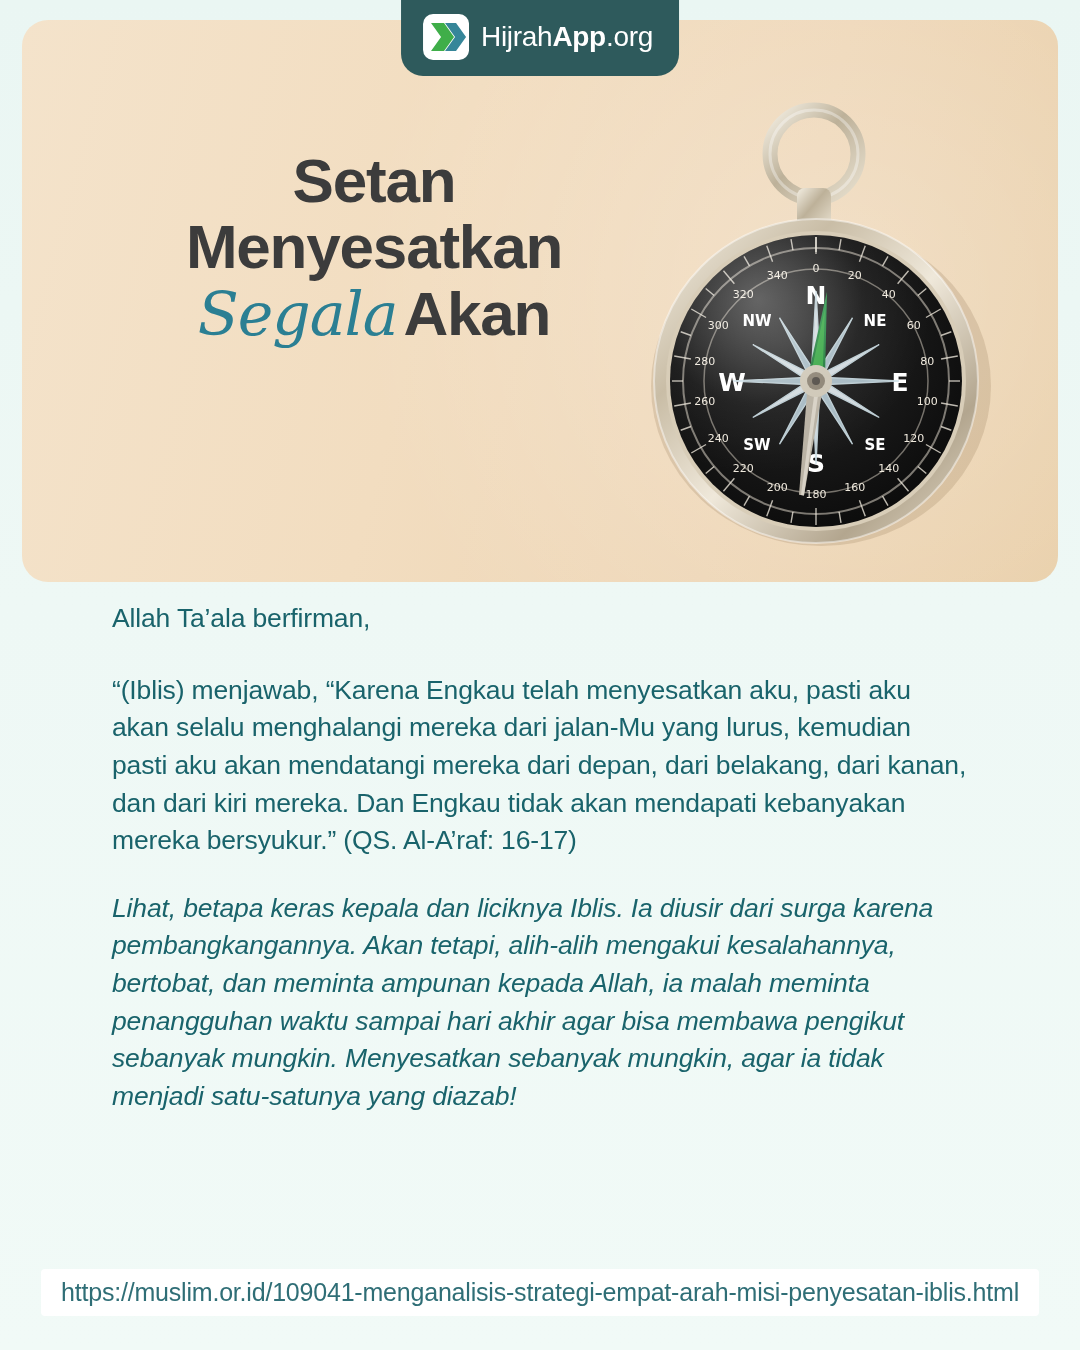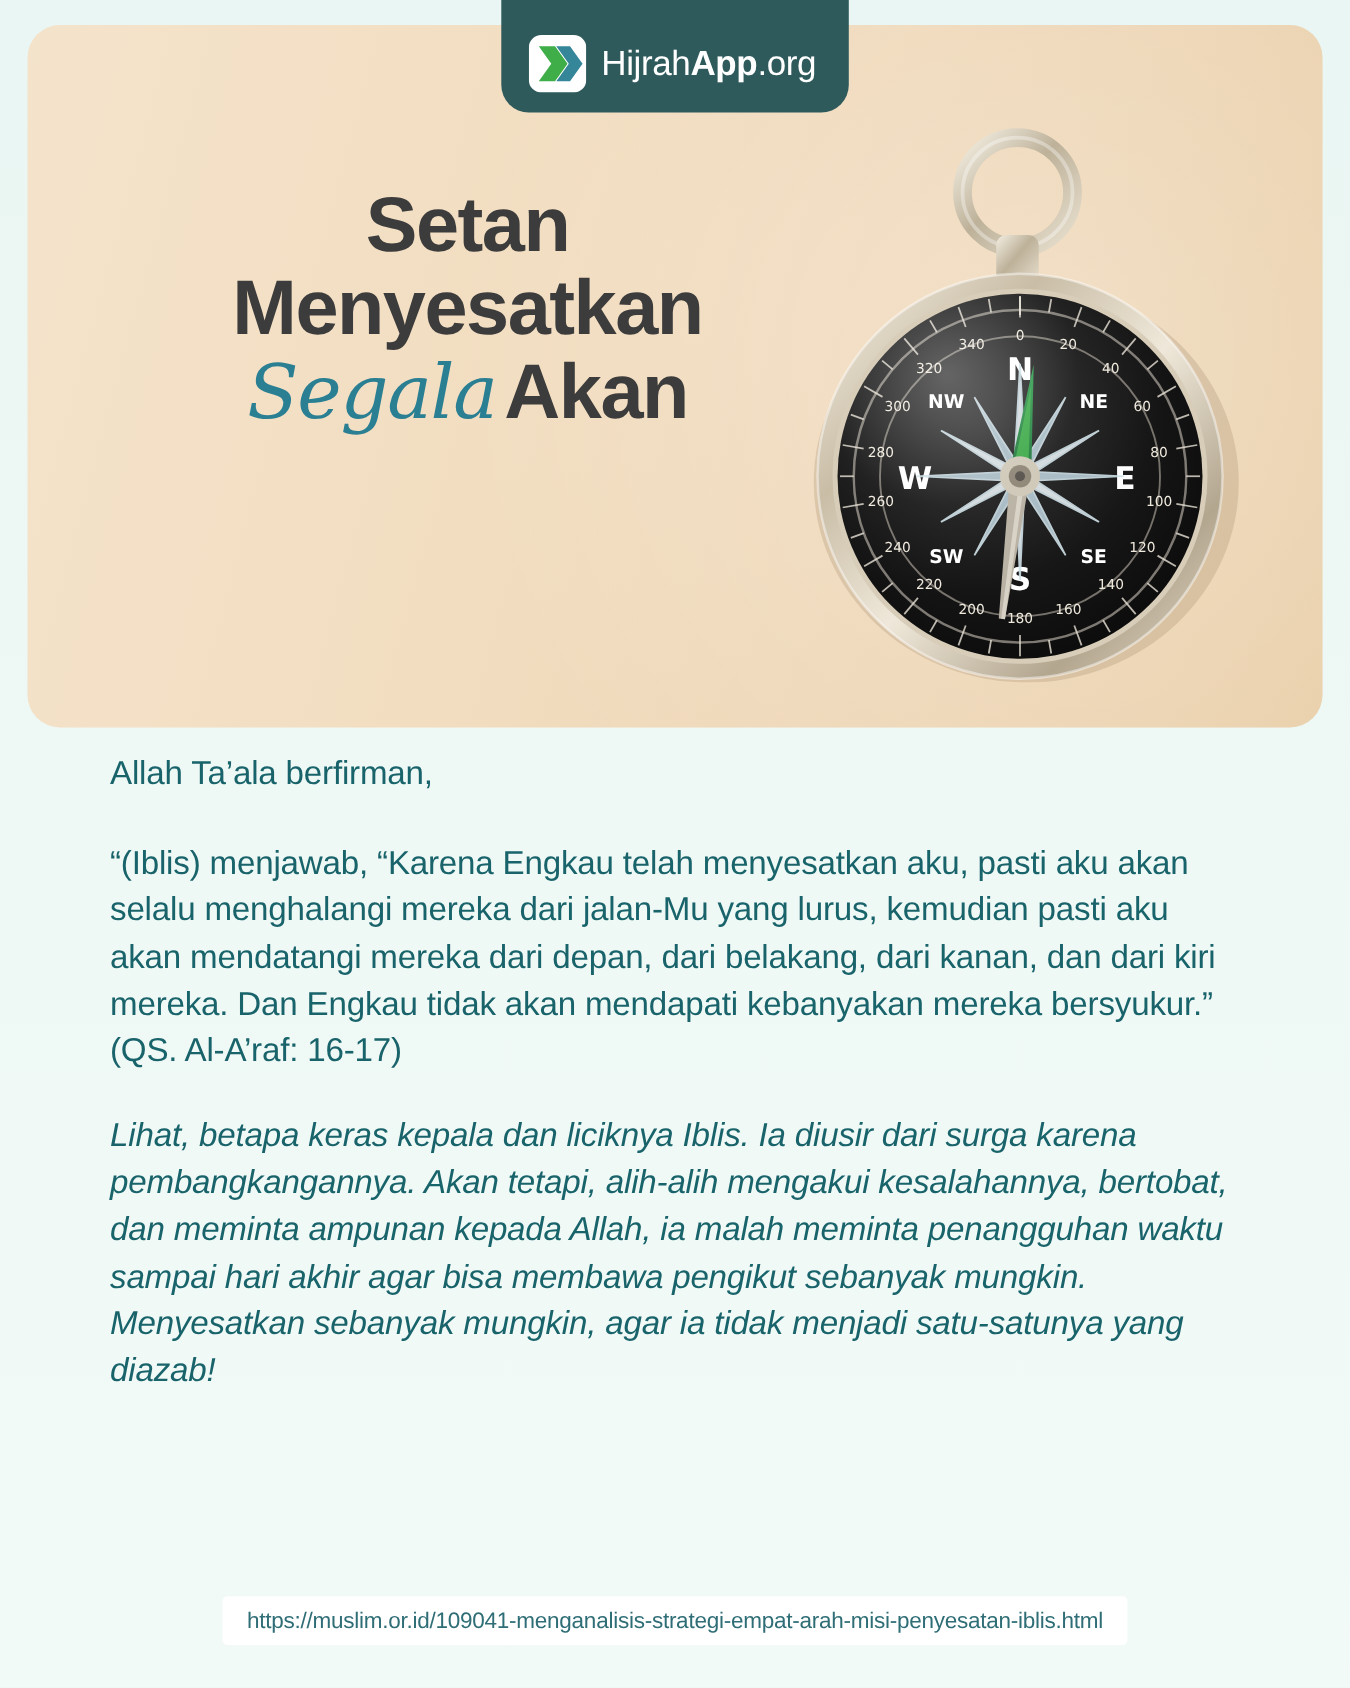--- a/index.html
+++ b/index.html
@@ -15,21 +15,21 @@
     background: linear-gradient(180deg,#eaf6f3 0%, #eef8f5 45%, #f1faf7 100%);
   }
 
   
   .logo-pill {
     position: absolute;
     left: 50%; top: 0;
     transform: translateX(-50%);
     background: #2e5a5c;
     border-radius: 0 0 22px 22px;
-    padding: 28px 26px 16px 22px;
+    padding: 14px 26px 16px 22px;
     display: flex; align-items: center; gap: 12px;
     z-index: 20;
   }
   .logo-mark {
     width: 46px; height: 46px;
     display: block;
   }
   .logo-text {
     font-size: 28px;
     font-weight: 400;
@@ -84,21 +84,21 @@
     right: 52px; top: 56px;
     width: 390px; height: 470px;
     z-index: 2;
   }
 
   
   .body {
     position: absolute;
     left: 0; top: 600px;
     width: 1080px;
-    padding: 0 88px;
+    padding: 0 112px;
   }
   .para {
     color: #19636b;
     font-size: 26.5px;
     line-height: 1.42;
     font-weight: 500;
     letter-spacing: -0.15px;
     margin-bottom: 30px;
   }
   .para.lead { margin-bottom: 34px; }
@@ -108,21 +108,21 @@
   .source {
     position: absolute;
     left: 0; bottom: 34px;
     width: 1080px;
     text-align: center;
   }
   .source-pill {
     display: inline-block;
     background: #ffffff;
     color: #2f6e76;
-    font-size: 18px;
+    font-size: 25px;
     letter-spacing: -0.2px;
     padding: 9px 20px;
     border-radius: 4px;
   }
 </style>
 </head>
 <body>
 
 <div class="page">
 

